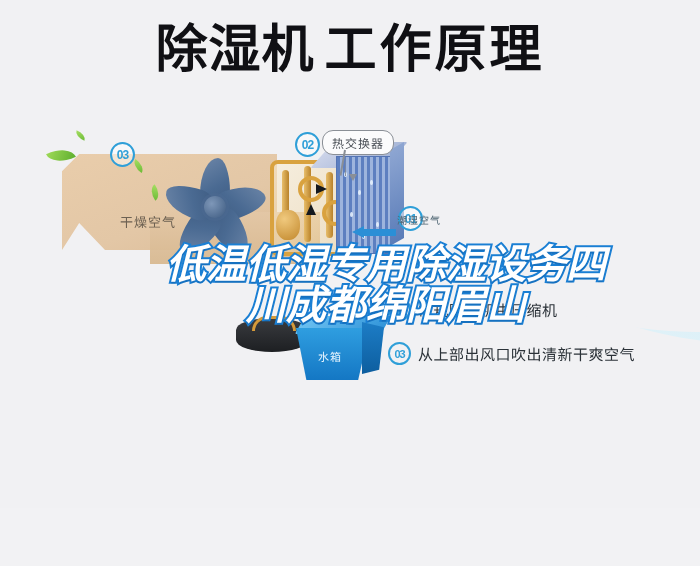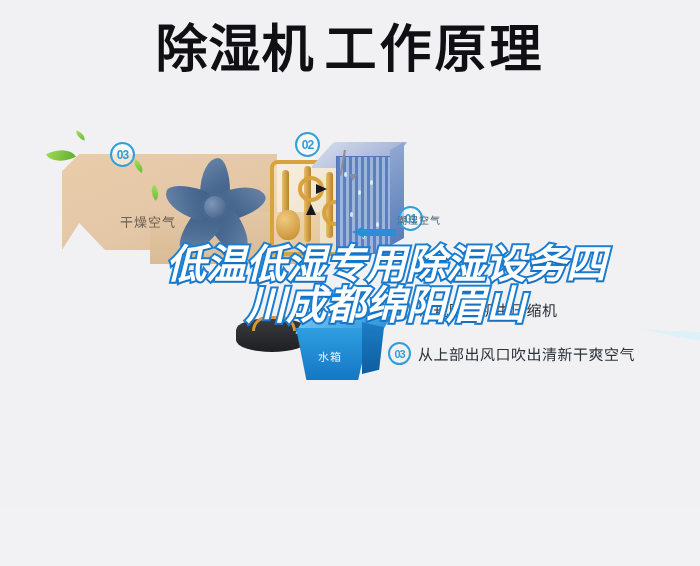--- a/index.html
+++ b/index.html
@@ -363,20 +363,21 @@
       <div class="tank-top"></div>
       <div class="tank-body"></div>
       <div class="tank-side"></div>
       <div class="tank-label">水箱</div>
     </div>
 
     <div class="num n03a">03</div>
     <div class="num n02">02</div>
     <div class="num n01">01</div>
 
+    <div class="bubble">热交换器</div>
     <div class="bubble-tail"></div>
     <div class="bubble-tail2"></div>
 
     <div class="ill-label humid">潮湿空气</div>
 
     <div class="cap c02">
       <div class="num2">02</div>
       <div class="txt">常规除湿机由压缩机</div>
     </div>
     <div class="cap c03">

